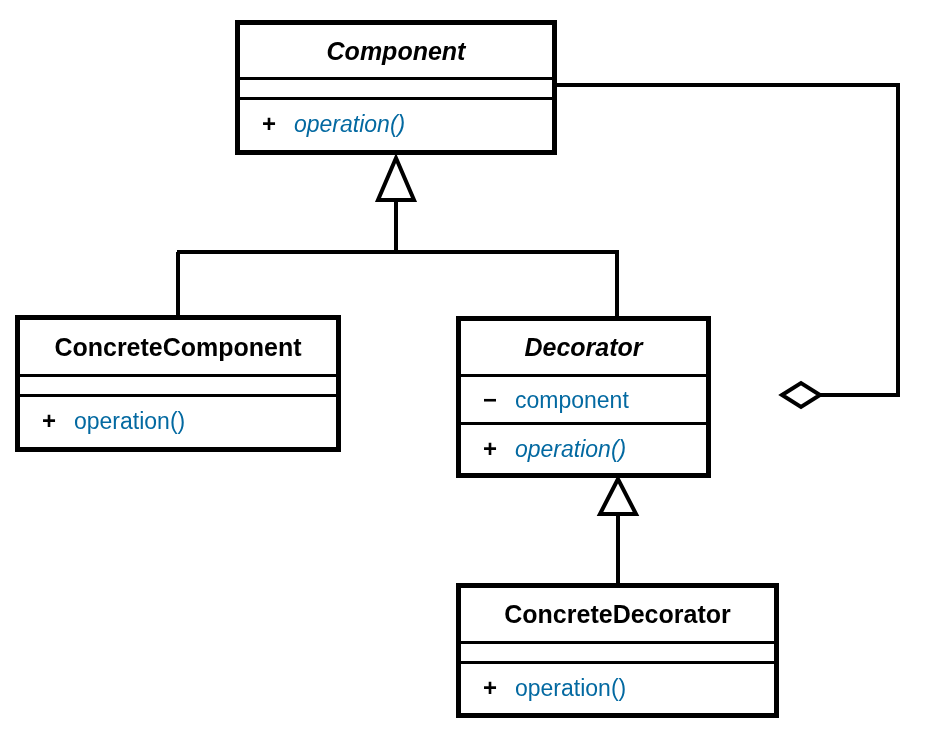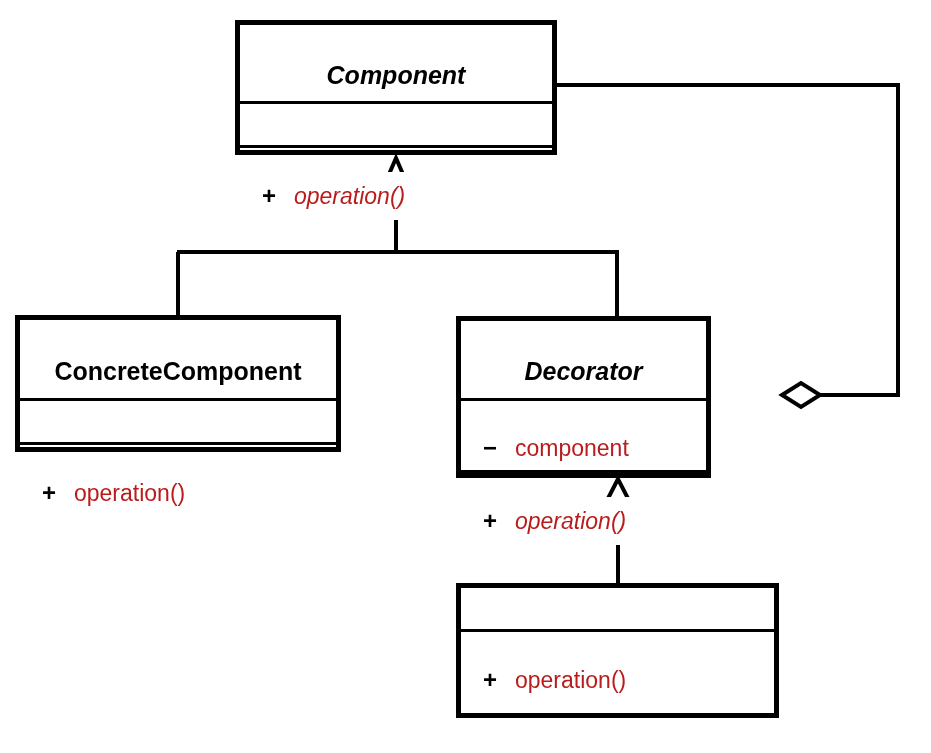--- a/index.html
+++ b/index.html
@@ -32,21 +32,20 @@
     background: #ffffff;
     border: 5px solid #000000;
     z-index: 3;
   }
   .compartment {
     box-sizing: border-box;
     background: #ffffff;
     display: flex;
     align-items: center;
     position: relative;
-    margin-top: 24px;
   }
   .compartment.title-comp {
     justify-content: center;
   }
   .compartment.divider {
     border-bottom: 3px solid #000000;
   }
   .class-title {
     font-size: 25px;
     font-weight: bold;
@@ -65,21 +64,21 @@
   .visibility {
     font-size: 24px;
     font-weight: bold;
     color: #000000;
     width: 32px;
     display: inline-block;
     font-style: normal;
   }
   .member-name {
     font-size: 23px;
-    color: #b91c1c;
+    color: #0369a1;
     white-space: nowrap;
   }
   .member-name.abstract {
     font-style: italic;
   }
   
   .compartment.empty-attrs {
     height: 20px;
   }
 </style>
@@ -154,20 +153,23 @@
     </div>
     <div class="compartment" style="height:48px;">
       <div class="member-row">
         <span class="visibility">+</span>
         <span class="member-name abstract">operation()</span>
       </div>
     </div>
   </div>
 
   <div class="uml-class" style="left:456px; top:583px; width:323px; height:135px;">
+    <div class="compartment title-comp divider" style="height:56px;">
+      <span class="class-title">ConcreteDecorator</span>
+    </div>
     <div class="compartment empty-attrs divider"></div>
     <div class="compartment" style="height:47px;">
       <div class="member-row">
         <span class="visibility">+</span>
         <span class="member-name">operation()</span>
       </div>
     </div>
   </div>
 
 </div>

